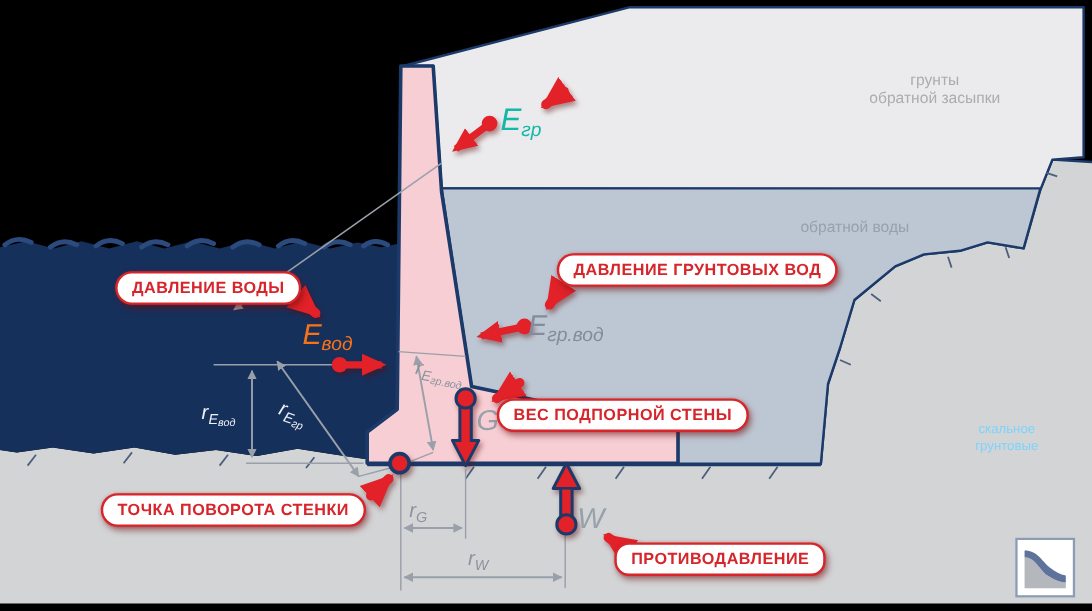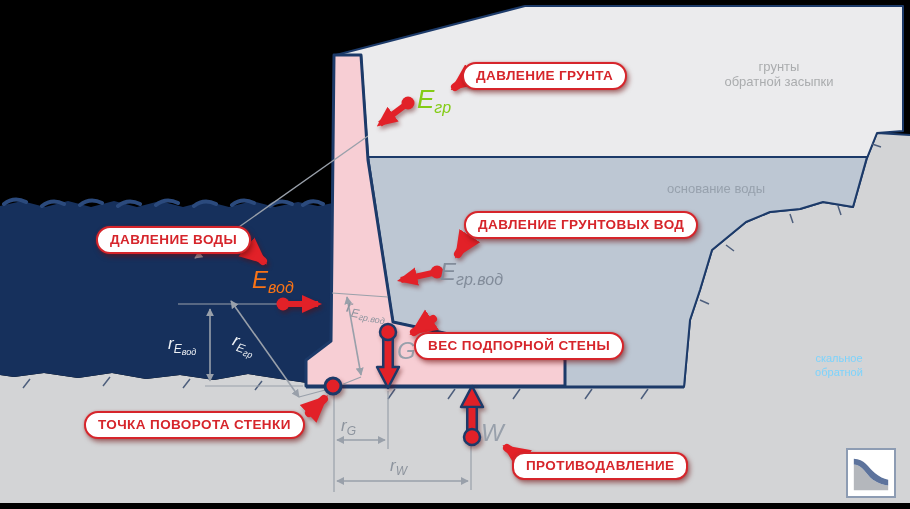--- a/index.html
+++ b/index.html
@@ -128,28 +128,28 @@
 
       <circle cx="333" cy="386" r="8" fill="#e22128" stroke="#1c3a69" stroke-width="3"></circle>
     </g>
   </svg>
 
   <div class="region center" style="left:717px;top:59px;width:124px;color:#aaacae;">
     <span>грунты</span><br>
     <span>обратной засыпки</span>
   </div>
   <div class="region" style="left:667px;top:181px;color:#97a1ad;">
-    <span>основание воды</span>
+    <span>обратной воды</span>
   </div>
   <div class="region center" style="left:799px;top:351px;width:80px;font-size:11px;line-height:14px;color:#7dd3fc;">
     <span>скальное</span><br>
-    <span>обратной</span>
-  </div>
-
-  <div class="force" style="left:417px;top:84px;color:#84cc16;">
+    <span>грунтовые</span>
+  </div>
+
+  <div class="force" style="left:417px;top:84px;color:#14b8a6;">
     <span class="fmain">E</span><span class="fsub">гр</span>
   </div>
   <div class="force small" style="left:252px;top:266px;color:#f97316;">
     <span class="fmain">E</span><span class="fsub">вод</span>
   </div>
   <div class="force small" style="left:440px;top:258px;color:#828c9a;">
     <span class="fmain">E</span><span class="fsub">гр.вод</span>
   </div>
   <div class="force small" style="left:397px;top:337px;color:#98a0ab;">
     <span class="fmain">G</span>
@@ -167,23 +167,20 @@
   <div class="dim" style="left:346px;top:300px;transform:rotate(10deg);">
     <span class="dmain">r</span><span class="dsub1">E</span><span class="dsub2">гр.вод</span>
   </div>
   <div class="dim" style="left:341px;top:416px;">
     <span class="dmain">r</span><span class="dsub1">G</span>
   </div>
   <div class="dim" style="left:390px;top:456px;">
     <span class="dmain">r</span><span class="dsub1">W</span>
   </div>
 
-  <div class="callout" style="left:462px;top:62px;">
-    <span>ДАВЛЕНИЕ ГРУНТА</span>
-  </div>
   <div class="callout" style="left:96px;top:226px;">
     <span>ДАВЛЕНИЕ ВОДЫ</span>
   </div>
   <div class="callout" style="left:464px;top:211px;">
     <span>ДАВЛЕНИЕ ГРУНТОВЫХ ВОД</span>
   </div>
   <div class="callout" style="left:414px;top:294px;margin-top:38px;">
     <span>ВЕС ПОДПОРНОЙ СТЕНЫ</span>
   </div>
   <div class="callout" style="left:84px;top:411px;">

